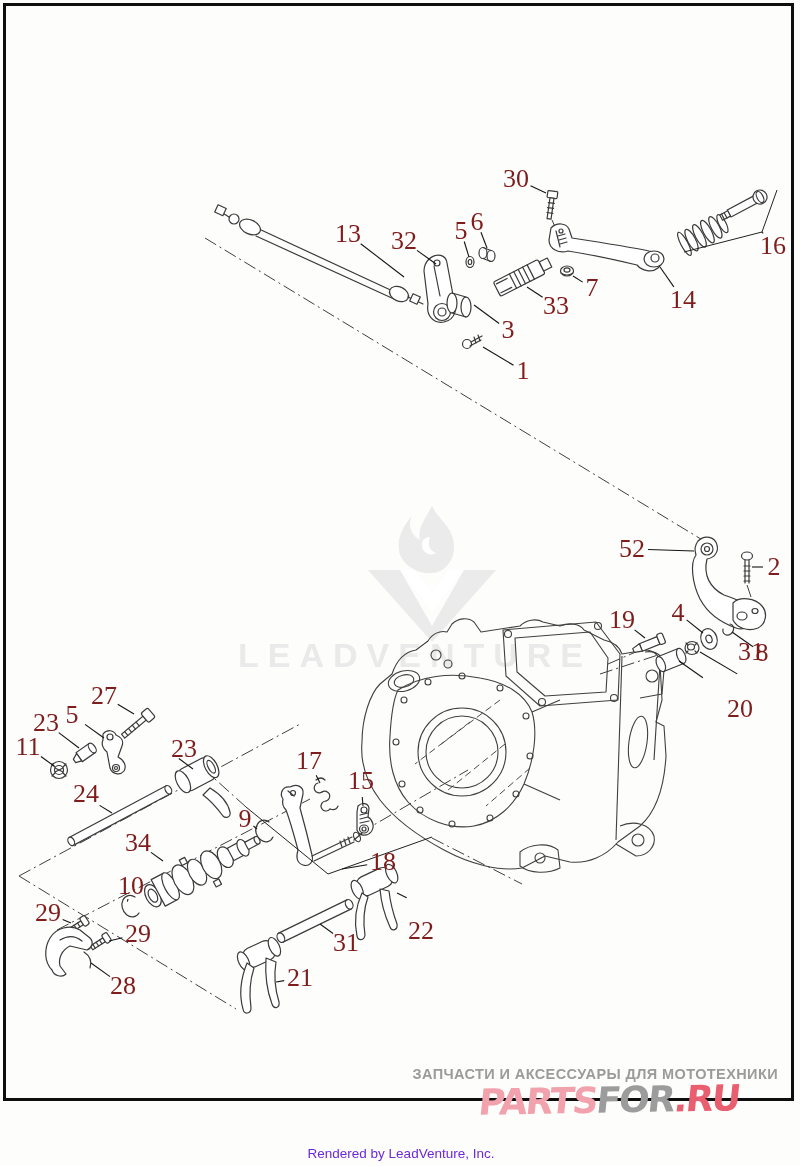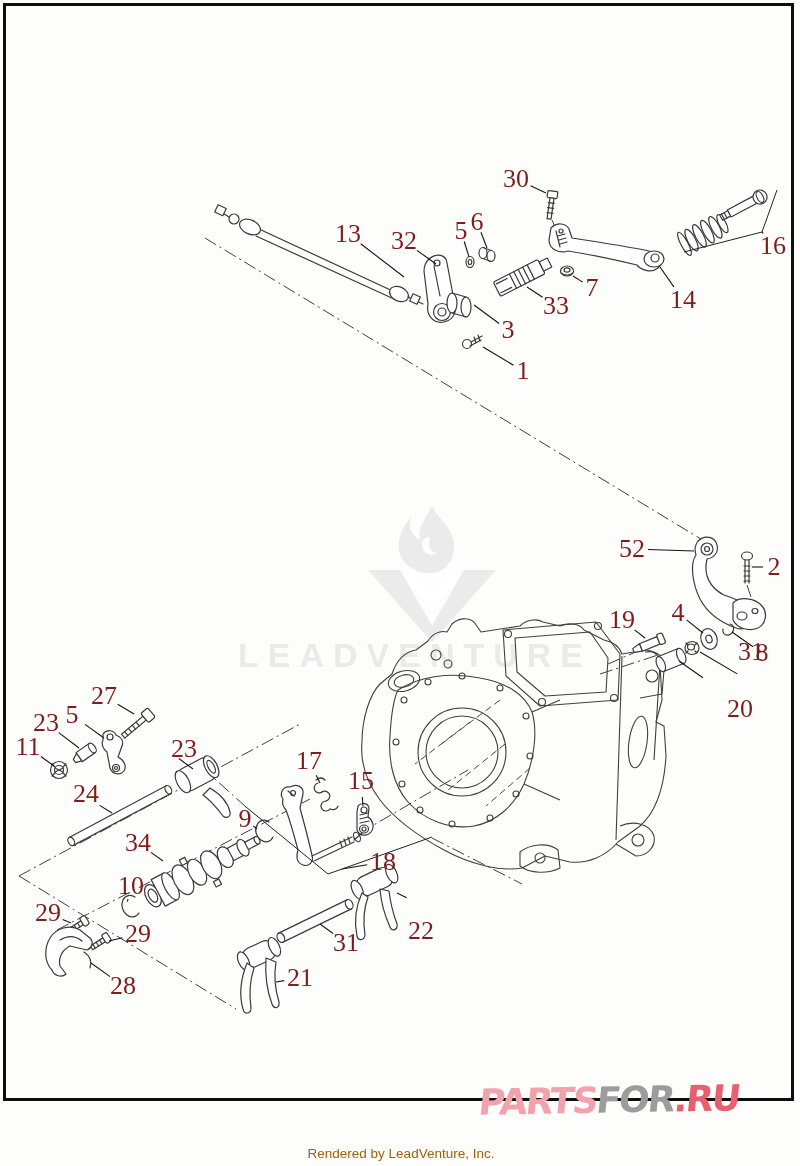--- a/index.html
+++ b/index.html
@@ -20,21 +20,21 @@
   .callout{position:absolute;transform:translate(-50%,-50%);
            font-family:"Liberation Serif",serif;font-size:26px;color:#7f1d1d;
            white-space:nowrap;line-height:1;}
   #wm-text{font-family:"Liberation Sans",sans-serif;font-weight:600;font-size:34px;letter-spacing:9px;}
   #vendor-tagline{position:absolute;top:1066px;right:22px;font-size:14.5px;font-weight:700;
                   letter-spacing:.4px;}
   #vendor-logo{position:absolute;top:1082px;left:479px;width:320px;font-family:"DejaVu Sans",sans-serif;
                font-weight:900;font-size:36px;letter-spacing:-2px;transform:skewX(-7deg) rotate(-1deg);
                line-height:1;}
   #rendered-by{position:absolute;top:1146px;left:401px;transform:translateX(-50%);
-               font-size:13.5px;color:#a16207;}
+               font-size:13.5px;color:#6d28d9;}
 </style>
 </head>
 <body>
 
 <div id="stage">
 
   <svg id="art" width="800" height="1166" viewBox="0 0 800 1166">
 
     <g>
       <path class="wm-fill" d="M432,506 C426,518 417,528 420,540 C412,536 407,526 412,516
@@ -482,15 +482,16 @@
       <div class="callout" style="left: 516px; top: 179px;">30</div>
       <div class="callout" style="left: 751px; top: 652px;">31</div>
       <div class="callout" style="left: 404px; top: 241px;">32</div>
       <div class="callout" style="left: 556px; top: 306px;">33</div>
       <div class="callout" style="left: 138px; top: 843px;">34</div>
       <div class="callout" style="left: 632px; top: 549px;">52</div>
     </div>
 
   <div id="frame"></div>
 
+  <div id="vendor-tagline" style="color: rgb(155, 155, 155);">ЗАПЧАСТИ И АКСЕССУАРЫ ДЛЯ МОТОТЕХНИКИ</div>
   <div id="vendor-logo"><span style="color: rgb(242, 162, 172);">PARTS</span><span style="color: rgb(156, 156, 156);">FOR</span><span style="color: rgb(234, 95, 111);">.RU</span></div>
   <div id="rendered-by">Rendered by LeadVenture, Inc.</div>
 </div>
 
 </body></html>

